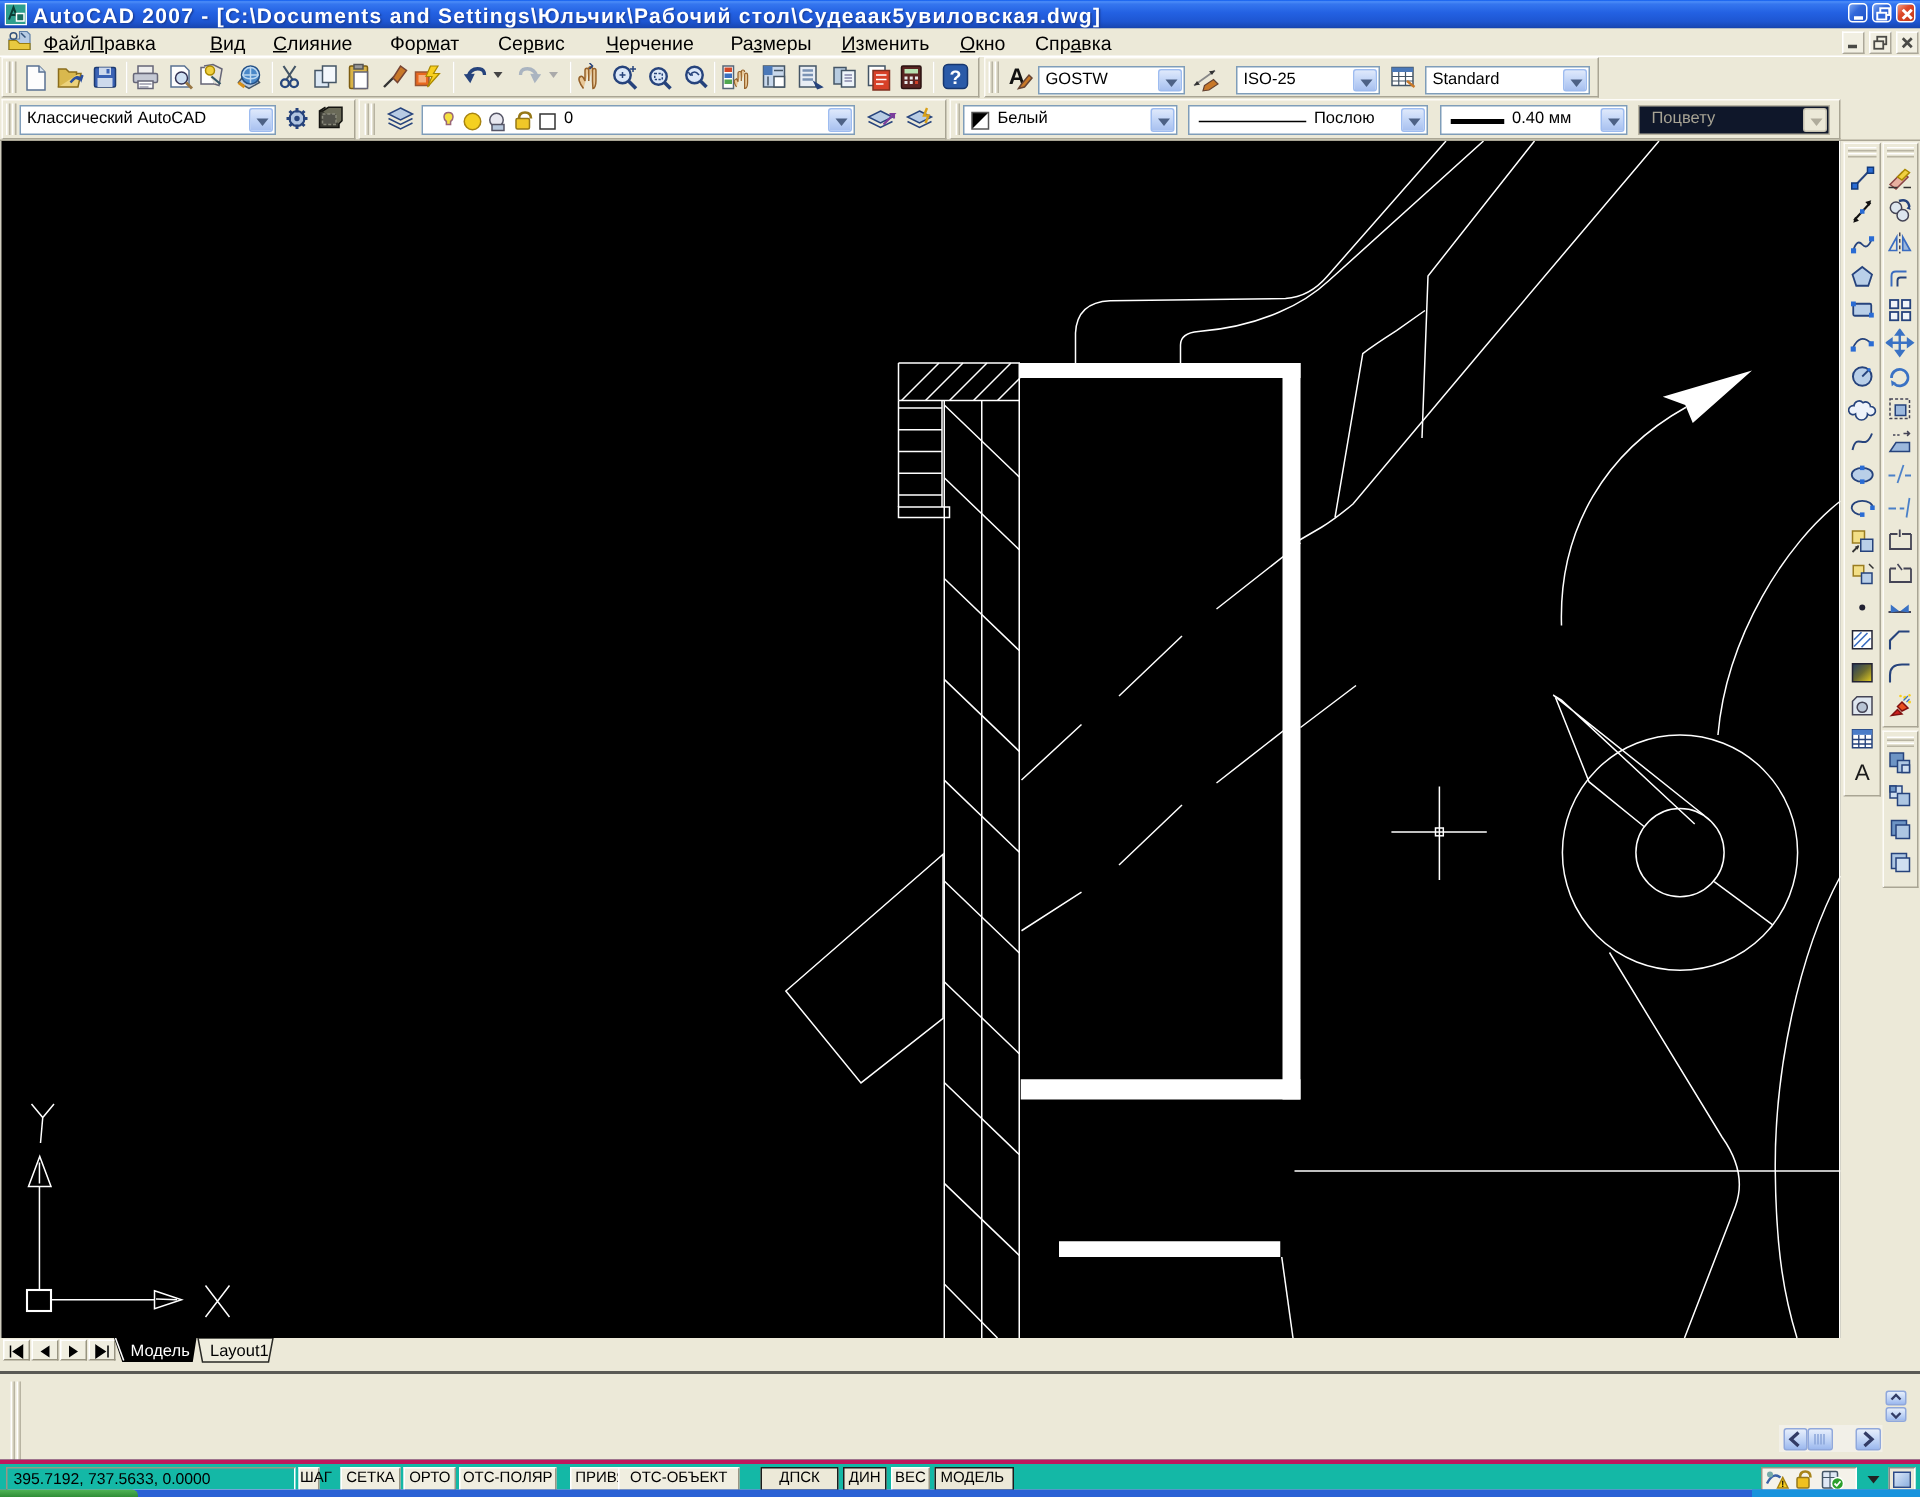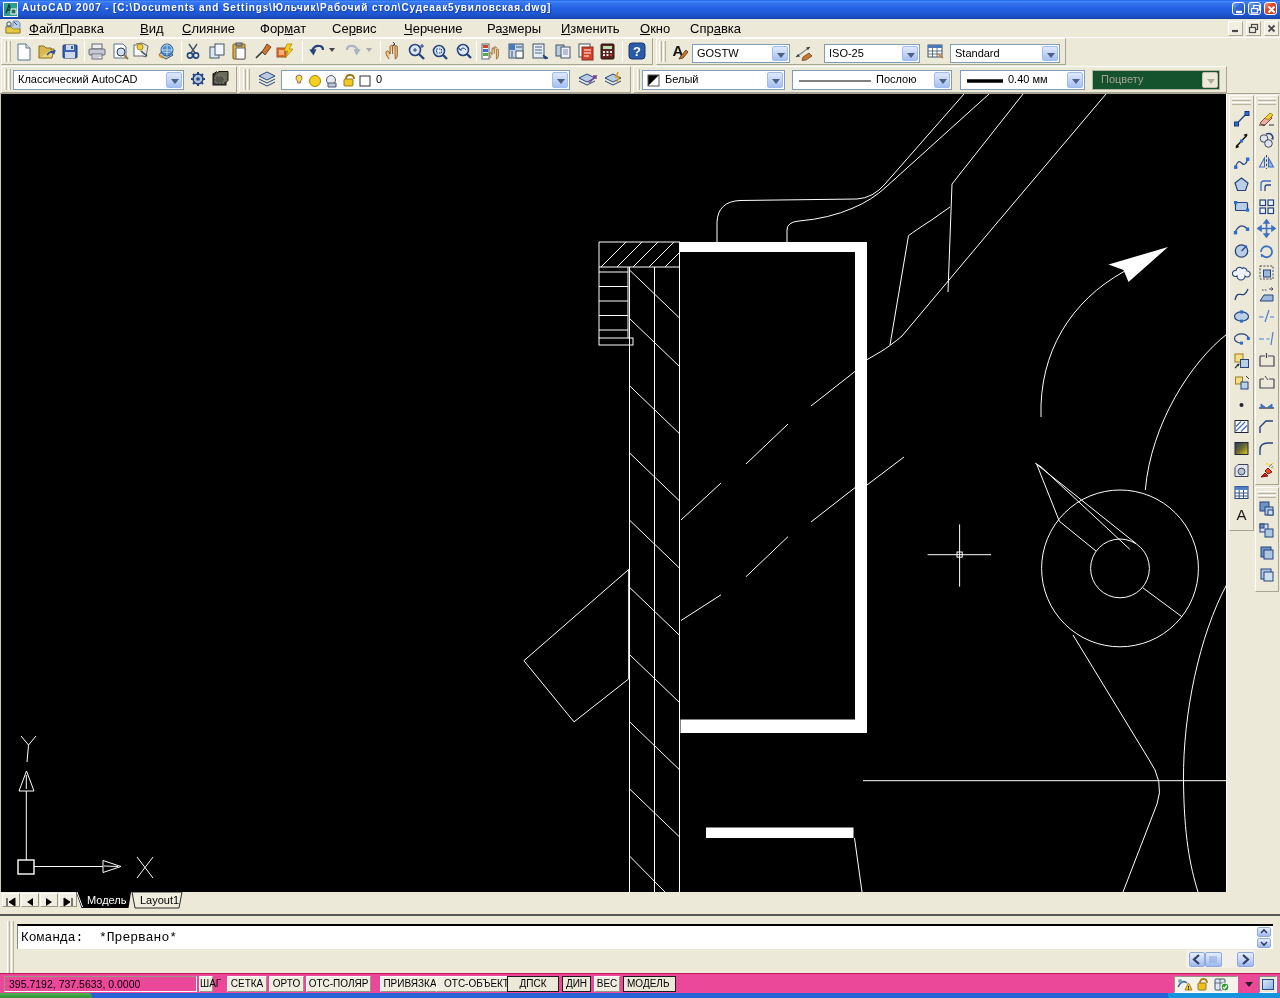--- a/index.html
+++ b/index.html
@@ -1,19 +1,19 @@
 <!DOCTYPE html>
 <html><head><meta charset="utf-8">
 <style>
 *{margin:0;padding:0;box-sizing:border-box}
 html,body{width:1280px;height:998px;overflow:hidden}
 #root{position:absolute;left:0;top:0;width:1280px;height:998px;font-family:"Liberation Sans",sans-serif;background:#ece9d8}
 .abs{position:absolute}
 
-#title{left:0;top:0;width:1280px;height:19px;letter-spacing:0.85px;background:linear-gradient(180deg,#0c59ee 0%,#4d8df8 6%,#3576ef 14%,#2361e2 45%,#1e56d2 75%,#1847b4 96%,#123a93 100%);color:#fff;font-weight:bold;font-size:10px}
+#title{left:0;top:0;width:1280px;height:19px;letter-spacing:0.85px;background:linear-gradient(180deg,#0c59ee 0%,#4d8df8 6%,#3576ef 14%,#2361e2 45%,#1e56d2 75%,#1847b4 96%,#123a93 100%);color:#fff;font-weight:bold;font-size:14px}
 #title .txt{position:absolute;left:22px;top:2px;white-space:nowrap;text-shadow:1px 1px 1px #1a3f9c}
 .capbtn{position:absolute;top:2px;width:13px;height:13px;border:1px solid #fff;border-radius:3px;background:linear-gradient(135deg,#7ba4f0 0%,#3268da 40%,#1d50c8 100%)}
 .capbtn.close{background:linear-gradient(135deg,#f0a088 0%,#dd4829 40%,#c13a1a 100%)}
 .capbtn svg{position:absolute;left:0;top:0}
 
 #menu{left:0;top:19px;width:1280px;height:19px;background:#ece9d8;font-size:13px;color:#000;border-bottom:1px solid #fff}
 #menu .mi{position:absolute;top:2px;white-space:nowrap}
 .mdibtn{position:absolute;top:2px;width:15px;height:15px;background:#f1efe2;border:1px solid #fff;border-right-color:#aca899;border-bottom-color:#aca899}
 
 .tbrow{left:0;width:1280px;background:#ece9d8}
@@ -22,38 +22,38 @@
 .panel{position:absolute;background:#ece9d8;border-top:1px solid #fdfcf8;border-left:1px solid #fdfcf8;border-bottom:1px solid #a9a594;border-right:1px solid #a9a594}
 .grip{position:absolute;width:3px;border-left:1px solid #fff;border-right:1px solid #b8b4a2;background:#e4e1d0}
 .hgrip{position:absolute;height:3px;border-top:1px solid #fff;border-bottom:1px solid #b8b4a2;background:#e4e1d0}
 .tbsep{position:absolute;width:1px;background:#c9c5b2;border-right:1px solid #fff}
 .tbtn{position:absolute;width:20px;height:20px}
 .tbtn svg{position:absolute;left:0;top:0}
 .combo{position:absolute;background:#fff;border:1px solid #7f9db9;font-size:11px}
 .combo .cbtxt{position:absolute;top:2px;left:4px;white-space:nowrap}
 .cbbtn{position:absolute;right:1px;top:1px;bottom:1px;width:16px;background:linear-gradient(180deg,#dfe9fb 0%,#c2d5f7 50%,#a8c0ef 100%);border:1px solid #9ebcf0;border-radius:2px}
 .cbbtn:after{content:"";position:absolute;left:4px;top:6px;border-left:4px solid transparent;border-right:4px solid transparent;border-top:5px solid #4d6185}
-.combo.dis{background:#14532d;color:#a7a394;border-color:#b8b4a2}
+.combo.dis{background:#0f172a;color:#a7a394;border-color:#b8b4a2}
 .combo.dis .cbbtn{background:#ece9d8;border-color:#c5c1b0}
 .combo.dis .cbbtn:after{border-top-color:#b0ac9c}
 
 #main{left:0;top:94px;width:1280px;height:798px;background:#ece9d8}
 #canvas{position:absolute;left:0;top:0;width:1227px;height:798px;background:#000;border-right:1px solid #fff;border-left:1.5px solid #cfccbe}
 #dock{position:absolute;left:1227px;top:0;width:53px;height:798px;background:#ece9d8}
 
 #tabs{left:0;top:892px;width:1280px;height:17px;background:#ece9d8}
 .navb{position:absolute;top:1px;width:18px;height:14px;background:#f0eee0;border:1px solid #fff;border-right-color:#999582;border-bottom-color:#999582}
 
 #cmd{left:0;top:909px;width:1280px;height:64px;background:#ece9d8}
 #cmd .topline{position:absolute;left:0;top:5px;width:1280px;height:2px;background:#5a5a55}
 #cmdhist span{white-space:pre}
 #cmdhist{position:absolute;left:17px;top:15px;width:1256px;height:25px;background:#fff;border-top:2px solid #000;border-left:1px solid #888;font-family:"Liberation Mono",monospace;font-size:13px}
 #cmdin{position:absolute;left:17px;top:41px;width:1169px;height:18px;background:#fff;font-family:"Liberation Mono",monospace;font-size:13px}
 
-#status{left:0;top:973px;width:1280px;height:20px;background:#ec4899;border-top:1px solid #be185d;font-size:10.5px}
+#status{left:0;top:973px;width:1280px;height:20px;background:#14b8a6;border-top:3px solid #be185d;font-size:10.5px}
 .sbtn{position:absolute;top:2px;height:16px;background:#f0eee0;border:1px solid #fff;border-right-color:#9a9685;border-bottom-color:#9a9685;text-align:center;font-size:10px;line-height:14px;white-space:nowrap;overflow:visible;color:#000}
 .sbtn.on{background:#ece9d8;border:1px solid #1c1c1c}
 #coords{position:absolute;left:4px;top:2px;width:193px;height:16px;border:1px solid #9a9685;border-bottom-color:#fff;border-right-color:#fff;line-height:15px;padding-left:4px;color:#000}
 
 #task{left:0;top:993px;width:1280px;height:5px;background:#2a61d5}
 .xpb{position:absolute;background:linear-gradient(180deg,#e6eefb,#bcd1f5 60%,#9cb8ee);border:1px solid #90a8dc;border-radius:2px}
 .xpb svg{position:absolute;left:0;top:0}
 </style></head>
 <body>
 <div id="root">
@@ -814,23 +814,20 @@
       <polygon points="132,0 182,0 179,16 135,16" fill="#efedde" stroke="#2a2a26"></polygon>
       <text x="87" y="12" font-size="11" fill="#fff" font-family="Liberation Sans">Модель</text>
       <text x="140" y="12" font-size="11" fill="#000" font-family="Liberation Sans">Layout1</text>
     </svg>
   </div>
 
   <div id="cmd" class="abs">
     <div class="topline"></div>
     <div class="grip" style="left:7px;top:12px;height:56px"></div>
     <div class="grip" style="left:11px;top:12px;height:56px"></div>
-    <div id="cmdhist">
-        <span style="position:absolute;left:3px;top:4px">Команда:  *Прервано*</span>
-      </div>
     <div class="xpb" style="left:1257px;top:18px;width:14px;height:10px">
         <svg width="12" height="8">
           <path d="M3,5 l3,-3 3,3" fill="none" stroke="#333c66" stroke-width="1.6"></path>
         </svg>
       </div>
     <div class="xpb" style="left:1257px;top:29px;width:14px;height:10px">
         <svg width="12" height="8">
           <path d="M3,3 l3,3 3,-3" fill="none" stroke="#333c66" stroke-width="1.6"></path>
         </svg>
       </div>
@@ -852,21 +849,21 @@
       </div>
   </div>
 
   <div id="status" class="abs">
     <div id="coords">395.7192, 737.5633, 0.0000</div>
     <div class="sbtn" style="left:199px;width:14px">ШАГ</div>
     <div class="sbtn" style="left:227px;width:40px">СЕТКА</div>
     <div class="sbtn" style="left:269px;width:35px">ОРТО</div>
     <div class="sbtn" style="left:306px;width:65px">ОТС-ПОЛЯР</div>
     <div class="sbtn" style="left:380px;width:60px">ПРИВЯЗКА</div>
-    <div class="sbtn" style="left:436px;width:81px">ОТС-ОБЪЕКТ</div>
+    <div class="sbtn" style="left:412px;width:81px">ОТС-ОБЪЕКТ</div>
     <div class="sbtn on" style="left:507px;width:52px">ДПСК</div>
     <div class="sbtn on" style="left:562px;width:29px">ДИН</div>
     <div class="sbtn" style="left:594px;width:26px">ВЕС</div>
     <div class="sbtn on" style="left:623px;width:53px;text-align:left;padding-left:3px">МОДЕЛЬ</div>
     <div style="position:absolute;left:1174px;top:2px;width:64px;height:17px;background:#f4f2ea;border:1px solid #9a9685;border-bottom-color:#fff;border-right-color:#fff">
       <svg width="62" height="15" style="position:absolute;left:0;top:0">
         <path d="M3,10 q4,-8 9,-4" fill="none" stroke="#3a62a8" stroke-width="1.6"></path>
           <circle cx="5" cy="4" r="2" fill="#7aa"></circle>
         <path d="M10,13 l3.5,-7 3.5,7 z" fill="#f8d020" stroke="#a88410"></path>
           <text x="13.5" y="12.5" font-size="6" text-anchor="middle" font-weight="bold">!</text>

